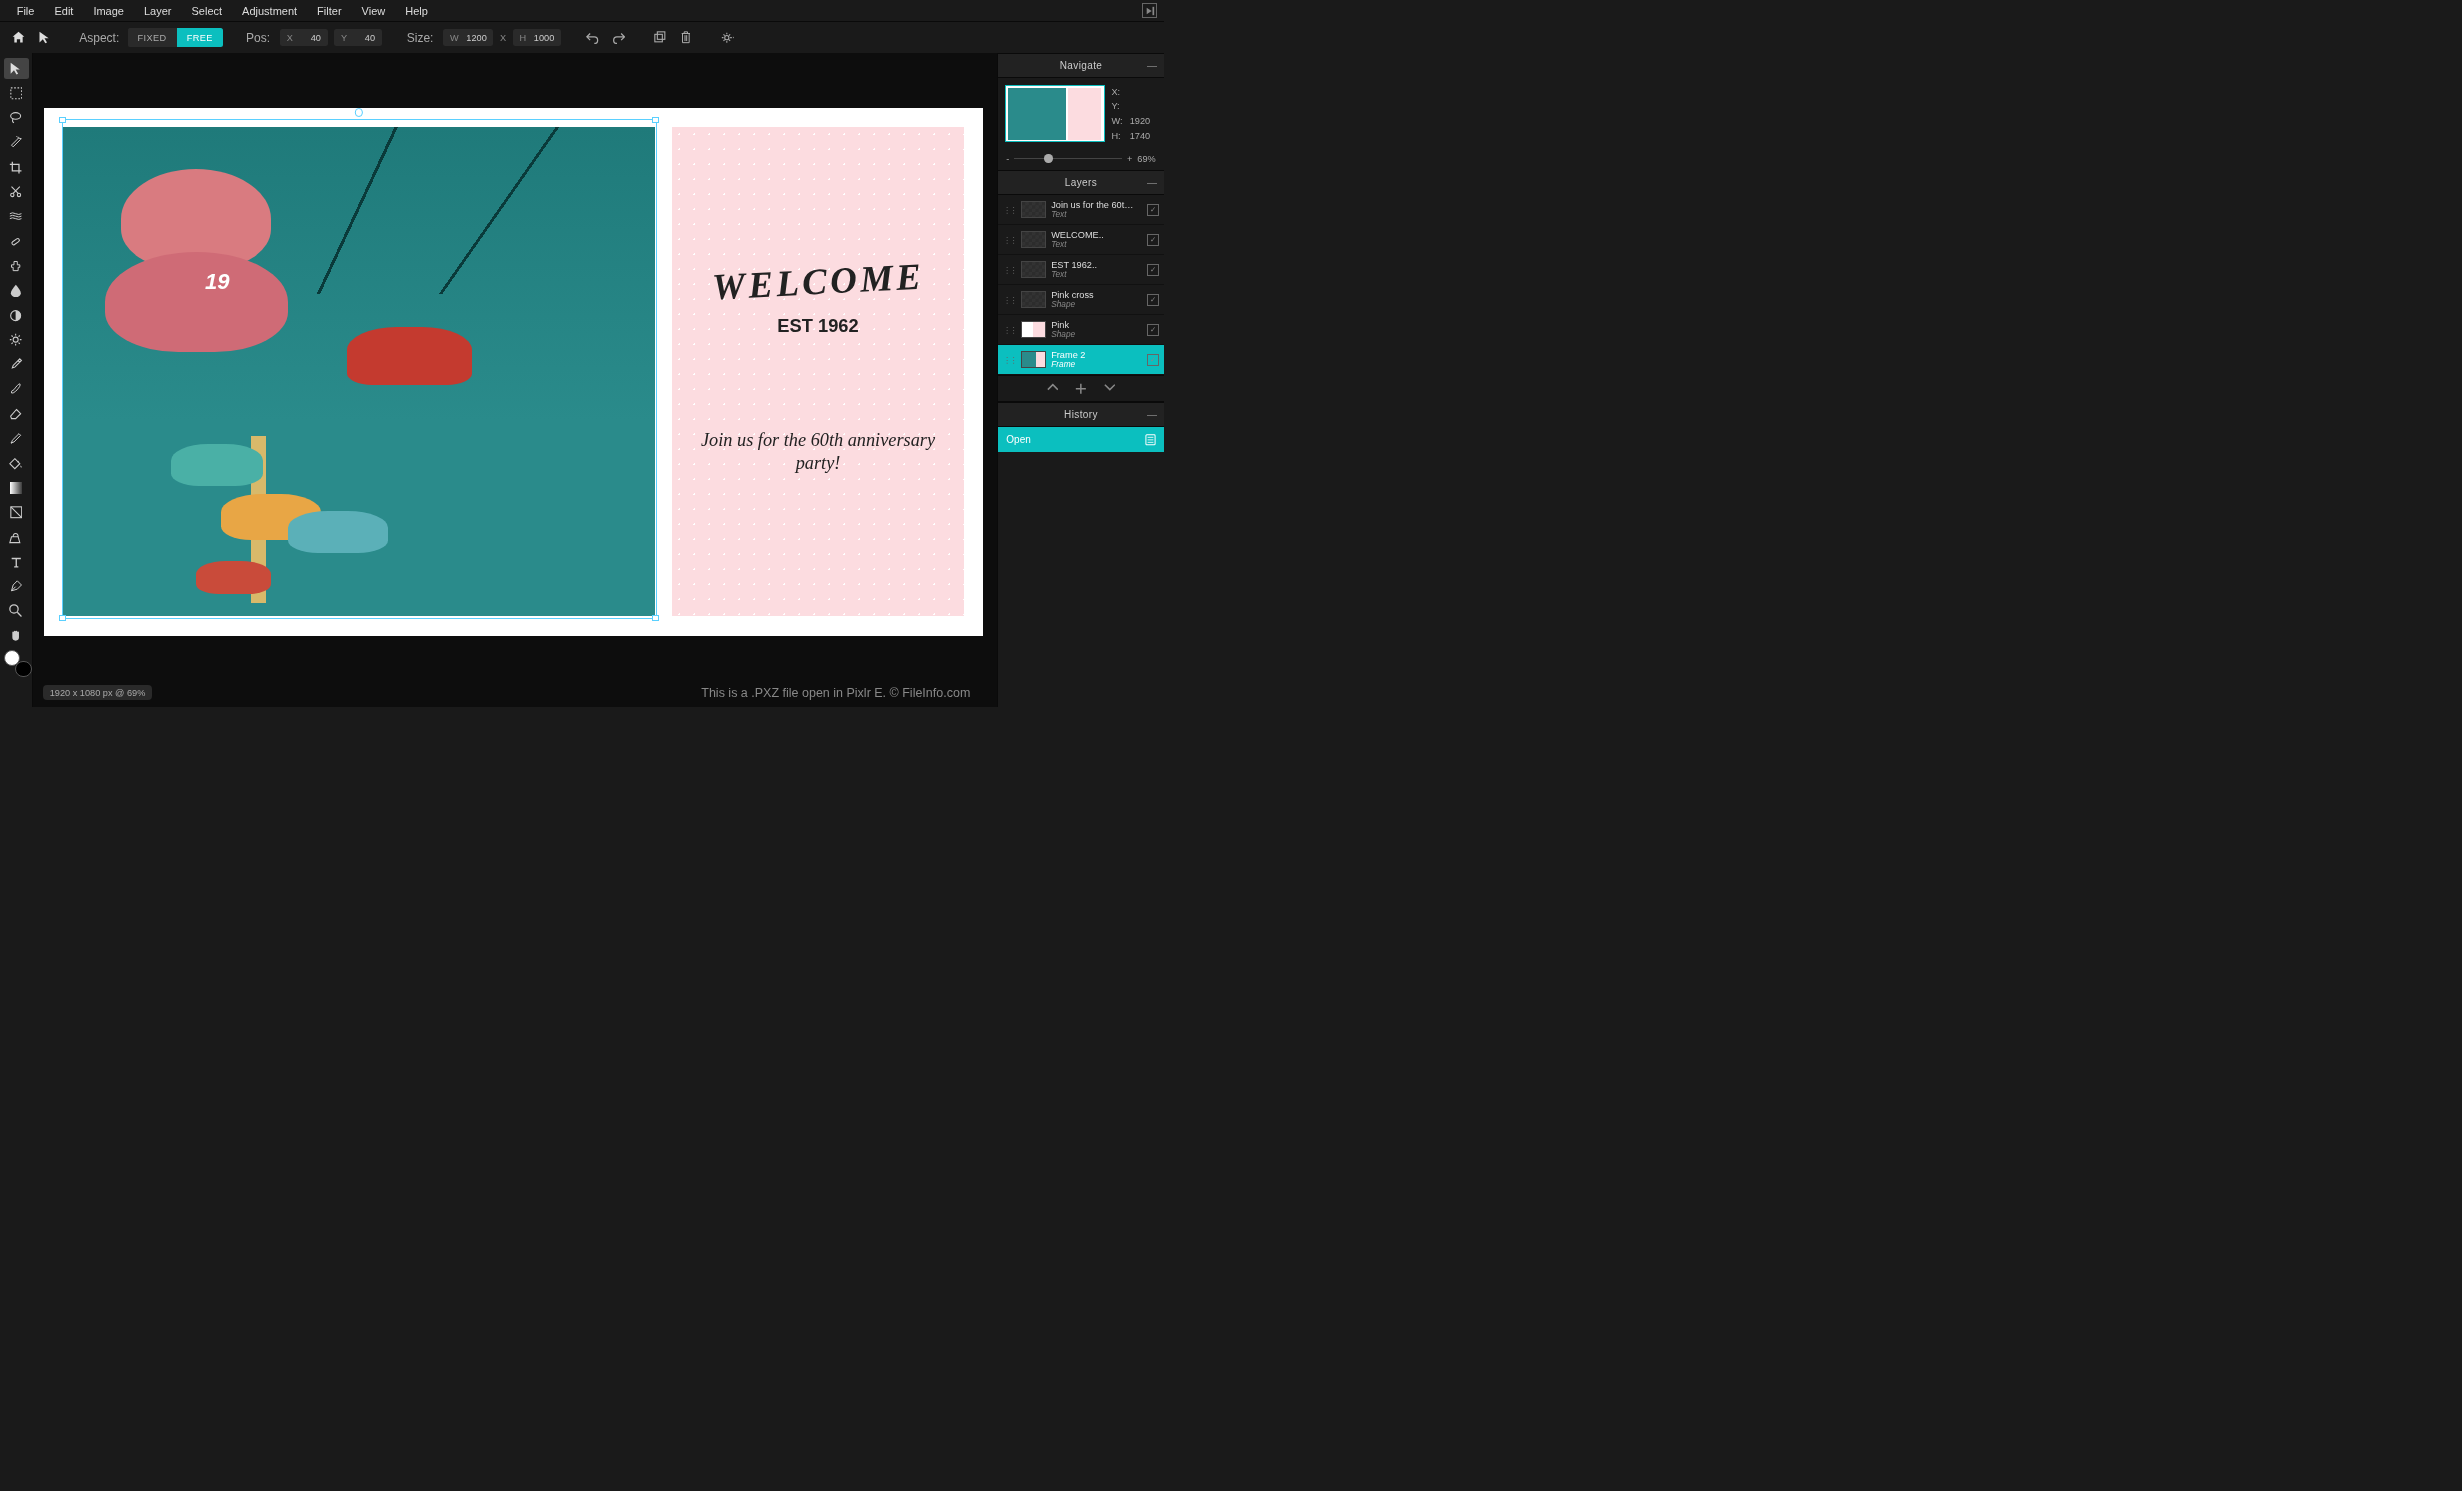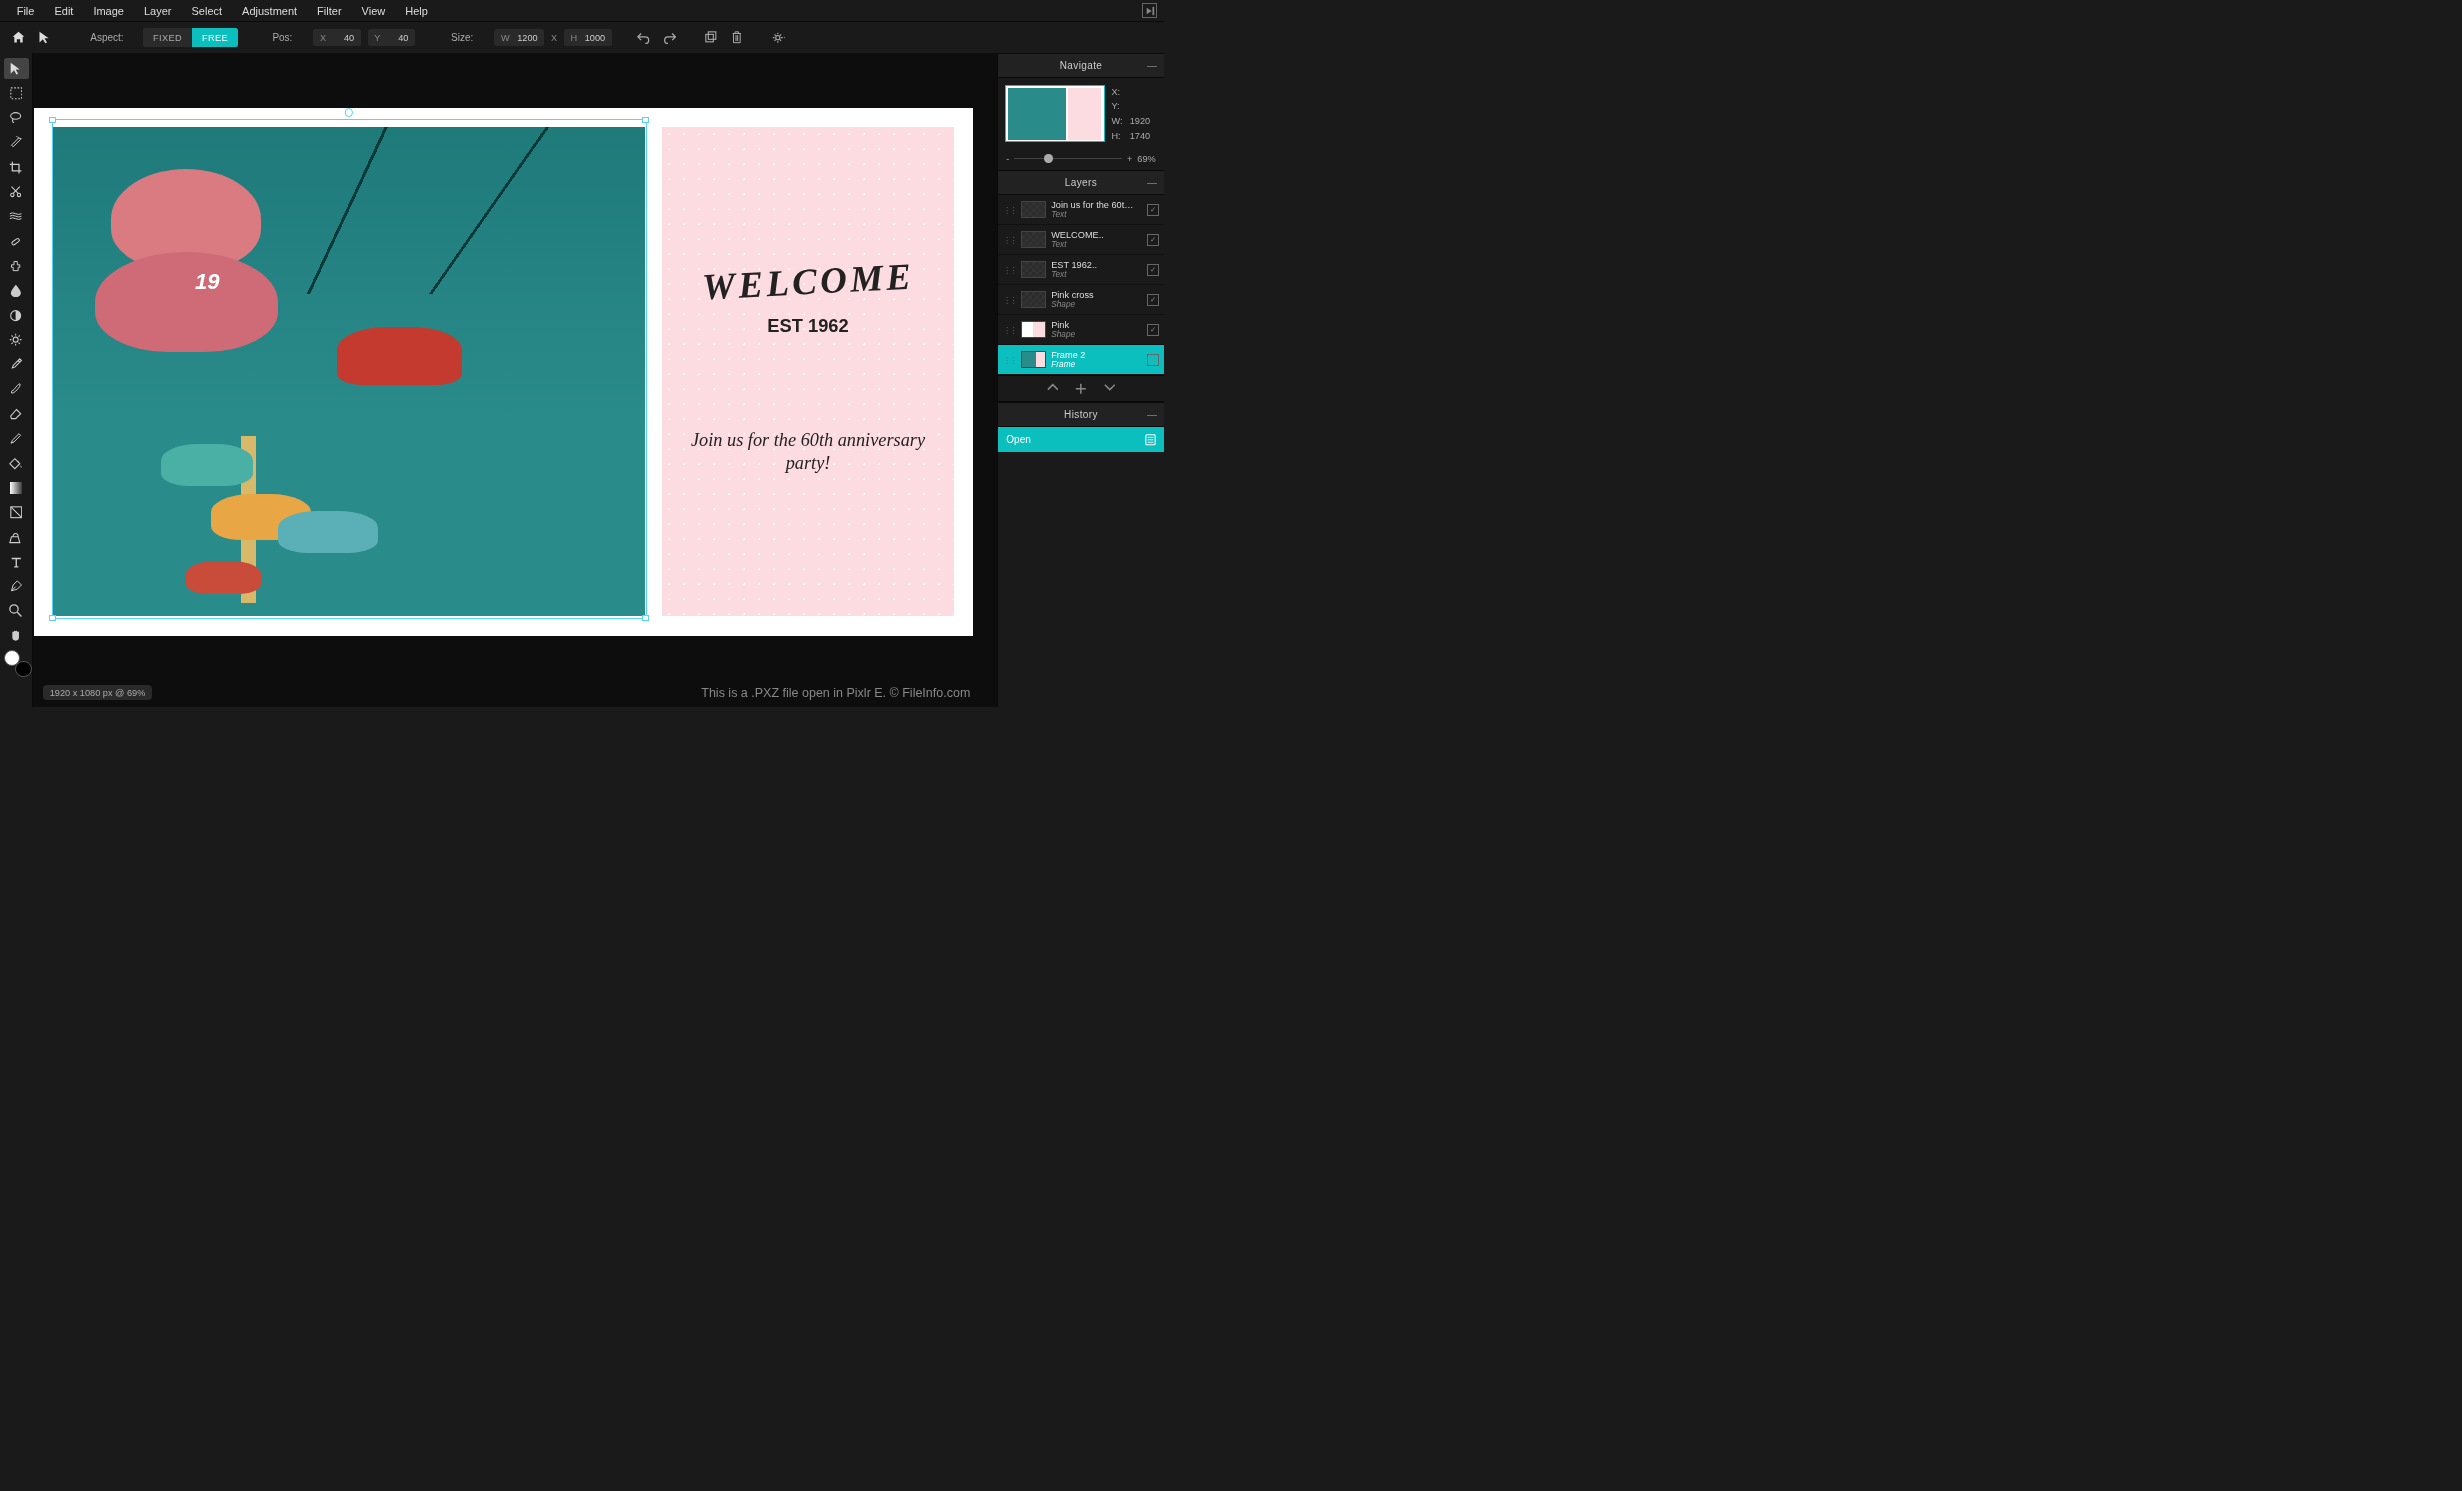--- a/index.html
+++ b/index.html
@@ -44,21 +44,21 @@
   align-items: center;
   padding: 0 6.7px;
   gap: 3.3px;
   border-bottom: 0.8px solid #0a0a0a;
 }
 .toolbar .home-icon, .toolbar .arrow-icon {
   width: 23px; height: 23px;
   display: flex; align-items: center; justify-content: center;
   font-size: 13.3px; color: #ddd;
 }
-.toolbar .label { font-size: 10px; color: #aaa; margin: 0 16px; }
+.toolbar .label { font-size: 12px; color: #aaa; margin: 0 5px; }
 .toolbar .pill-group { display: flex; background: #2a2a2a; border-radius: 2.5px; overflow: hidden; }
 .toolbar .pill {
   padding: 4.2px 10px; font-size: 9.2px; letter-spacing: 0.4px;
   background: #2a2a2a; color: #aaa;
 }
 .toolbar .pill.active { background: #0bbfbf; color: #fff; }
 .toolbar .field {
   display: inline-flex; align-items: center;
   background: #2a2a2a; border-radius: 2.5px; padding: 3.3px 6.7px;
   font-size: 9.2px; gap: 5px; margin: 0 1.7px;
@@ -103,21 +103,21 @@
 
 
 .canvas-wrap {
   position: absolute;
   left: 33px; top: 53px; right: 167px; bottom: 0;
   background: #0d0d0d;
   overflow: hidden;
 }
 .canvas {
   position: absolute;
-  left: 1px; top: 55px;
+  left: 11px; top: 55px;
   width: 939px; height: 528px;
   background: #fff;
 }
 .frame2 {
   position: absolute;
   left: 19px; top: 19px;
   width: 592px; height: 489px;
   background: #2a8b8b;
   overflow: hidden;
 }

